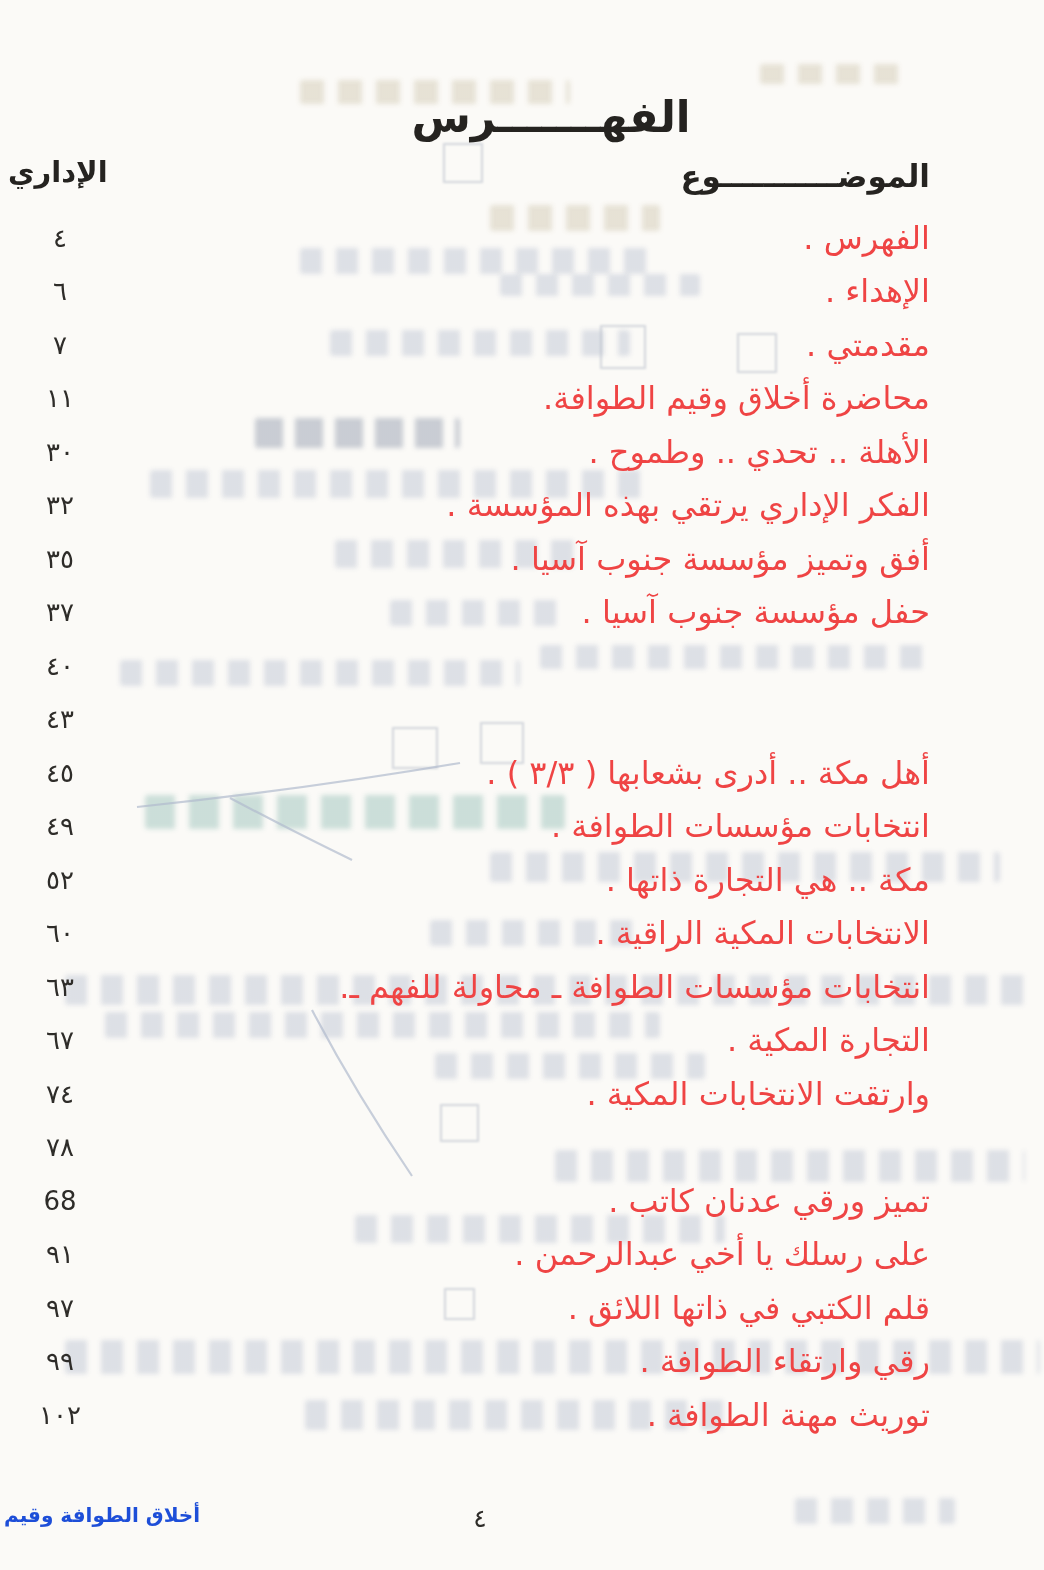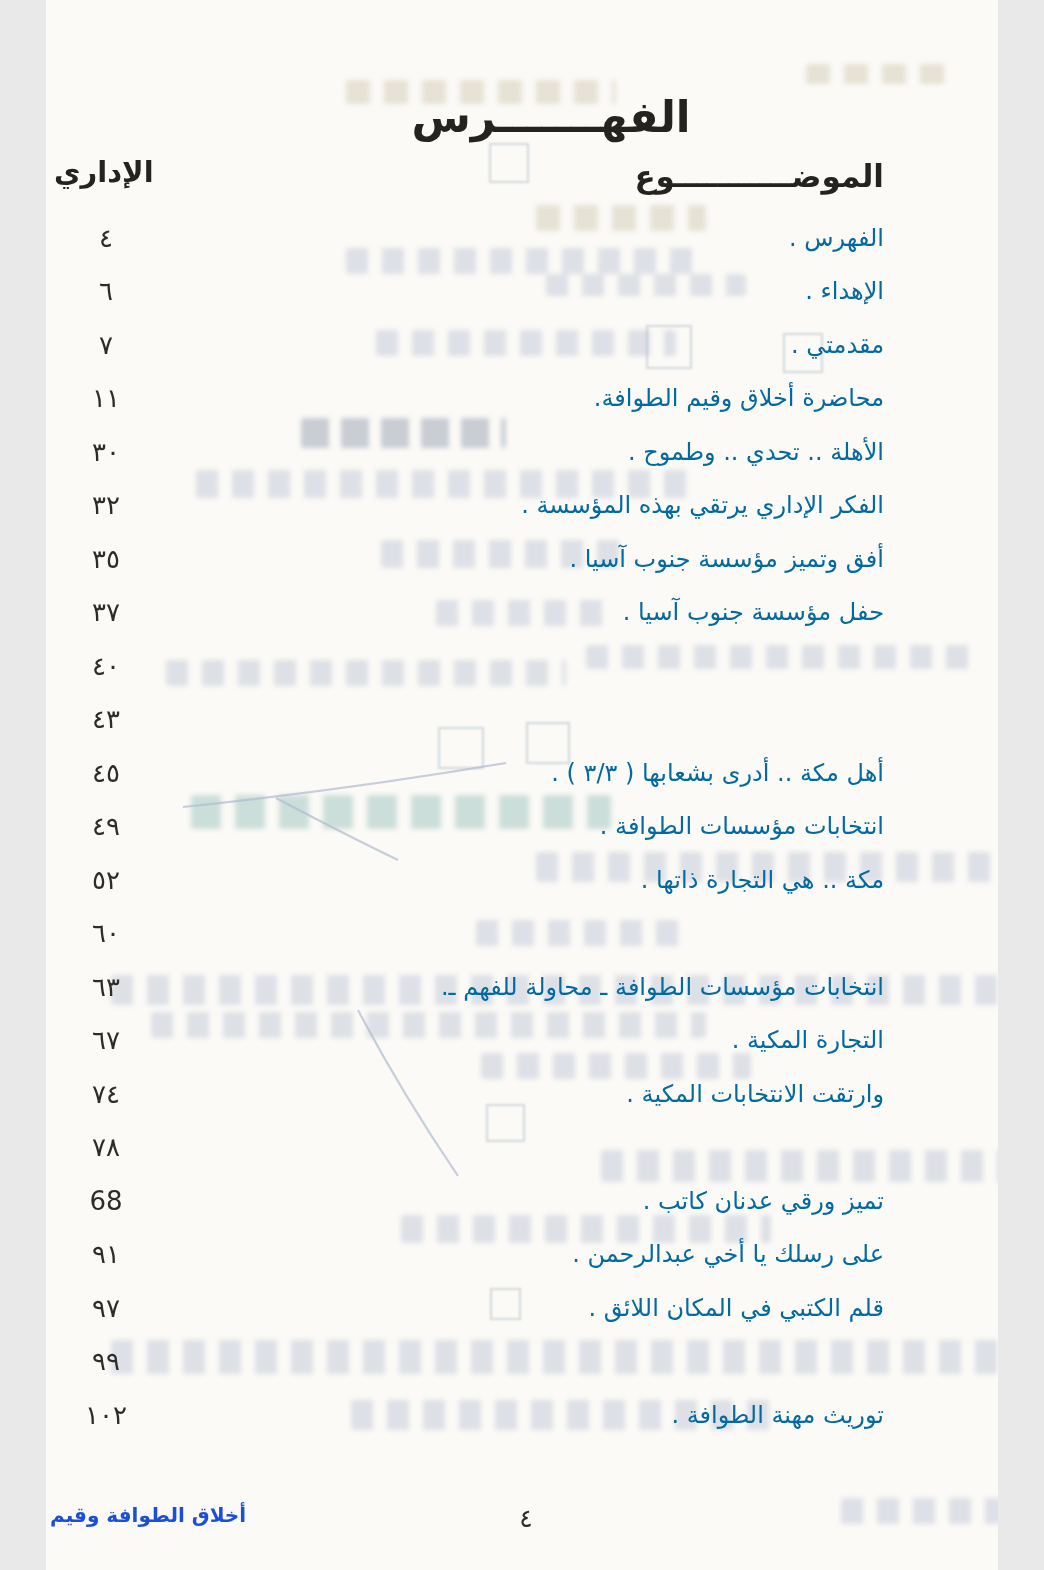--- a/index.html
+++ b/index.html
@@ -1,38 +1,38 @@
 <!DOCTYPE html>
 <html lang="ar" dir="rtl"><head>
 <meta charset="utf-8">
 <style>
   html,body{margin:0;padding:0;background:#e9e9e9;}
   .page{
     position:relative;
-    width:952px;height:1570px;
+    width:1044px;height:1570px;
     margin:0 auto;
     background:#fbfaf7;
     overflow:hidden;
     font-family:"DejaVu Sans",sans-serif;
     color:#2d2b28;
     direction:rtl;
   }
   .page-title{
     position:absolute;top:92px;left:58px;right:0;
     margin:0;text-align:center;
     font-size:43px;font-weight:bold;color:#252320;
   }
   .col-head{position:absolute;font-weight:bold;color:#252320;white-space:nowrap;}
   .col-head.subject{top:158px;right:114px;font-size:31px;}
   .col-head.pagenum{top:155px;left:8px;font-size:29px;}
   .toc{position:absolute;top:211px;left:0;right:0;}
   .toc-row{position:relative;height:53.5px;}
   .toc-subject{
     position:absolute;right:114px;top:50%;transform:translateY(-50%);
-    font-size:24px;white-space:nowrap;color:#0369a1;
+    font-size:32px;white-space:nowrap;color:#ef4444;
   }
   .toc-num{
     position:absolute;left:28px;width:64px;top:50%;transform:translateY(-50%);
     text-align:center;font-size:26px;color:#2e2c29;
   }
   .footer-title{position:absolute;left:4px;top:1503px;font-size:20px;font-weight:bold;color:#1d4ed8;white-space:nowrap;}
   .footer-num{position:absolute;left:458px;top:1504px;width:44px;text-align:center;font-size:25px;color:#2e2c29;}
   
   .bleed{position:absolute;filter:blur(2.5px);opacity:.9;pointer-events:none;border-radius:3px;}
   .bleed.tan {background:repeating-linear-gradient(90deg, rgba(197,186,158,.42) 0 24px, rgba(197,186,158,0) 24px 38px);}
@@ -149,20 +149,21 @@
         <span class="toc-subject">انتخابات مؤسسات الطوافة .</span>
         <span class="toc-num">٤٩</span>
       </div>
 
       <div class="toc-row">
         <span class="toc-subject">مكة .. هي التجارة ذاتها .</span>
         <span class="toc-num">٥٢</span>
       </div>
 
       <div class="toc-row">
+        <span class="toc-subject">الانتخابات المكية الراقية .</span>
         <span class="toc-num">٦٠</span>
       </div>
 
       <div class="toc-row">
         <span class="toc-subject">انتخابات مؤسسات الطوافة ـ محاولة للفهم ـ.</span>
         <span class="toc-num">٦٣</span>
       </div>
 
       <div class="toc-row">
         <span class="toc-subject">التجارة المكية .</span>
@@ -182,25 +183,26 @@
         <span class="toc-subject">تميز ورقي عدنان كاتب .</span>
         <span class="toc-num">68</span>
       </div>
 
       <div class="toc-row">
         <span class="toc-subject">على رسلك يا أخي عبدالرحمن .</span>
         <span class="toc-num">٩١</span>
       </div>
 
       <div class="toc-row">
-        <span class="toc-subject">قلم الكتبي في المكان اللائق .</span>
+        <span class="toc-subject">قلم الكتبي في ذاتها اللائق .</span>
         <span class="toc-num">٩٧</span>
       </div>
 
       <div class="toc-row">
+        <span class="toc-subject">رقي وارتقاء الطوافة .</span>
         <span class="toc-num">٩٩</span>
       </div>
 
       <div class="toc-row">
         <span class="toc-subject">توريث مهنة الطوافة .</span>
         <span class="toc-num">١٠٢</span>
       </div>
     </div>
 
   <div class="footer-title">أخلاق الطوافة وقيم</div>

